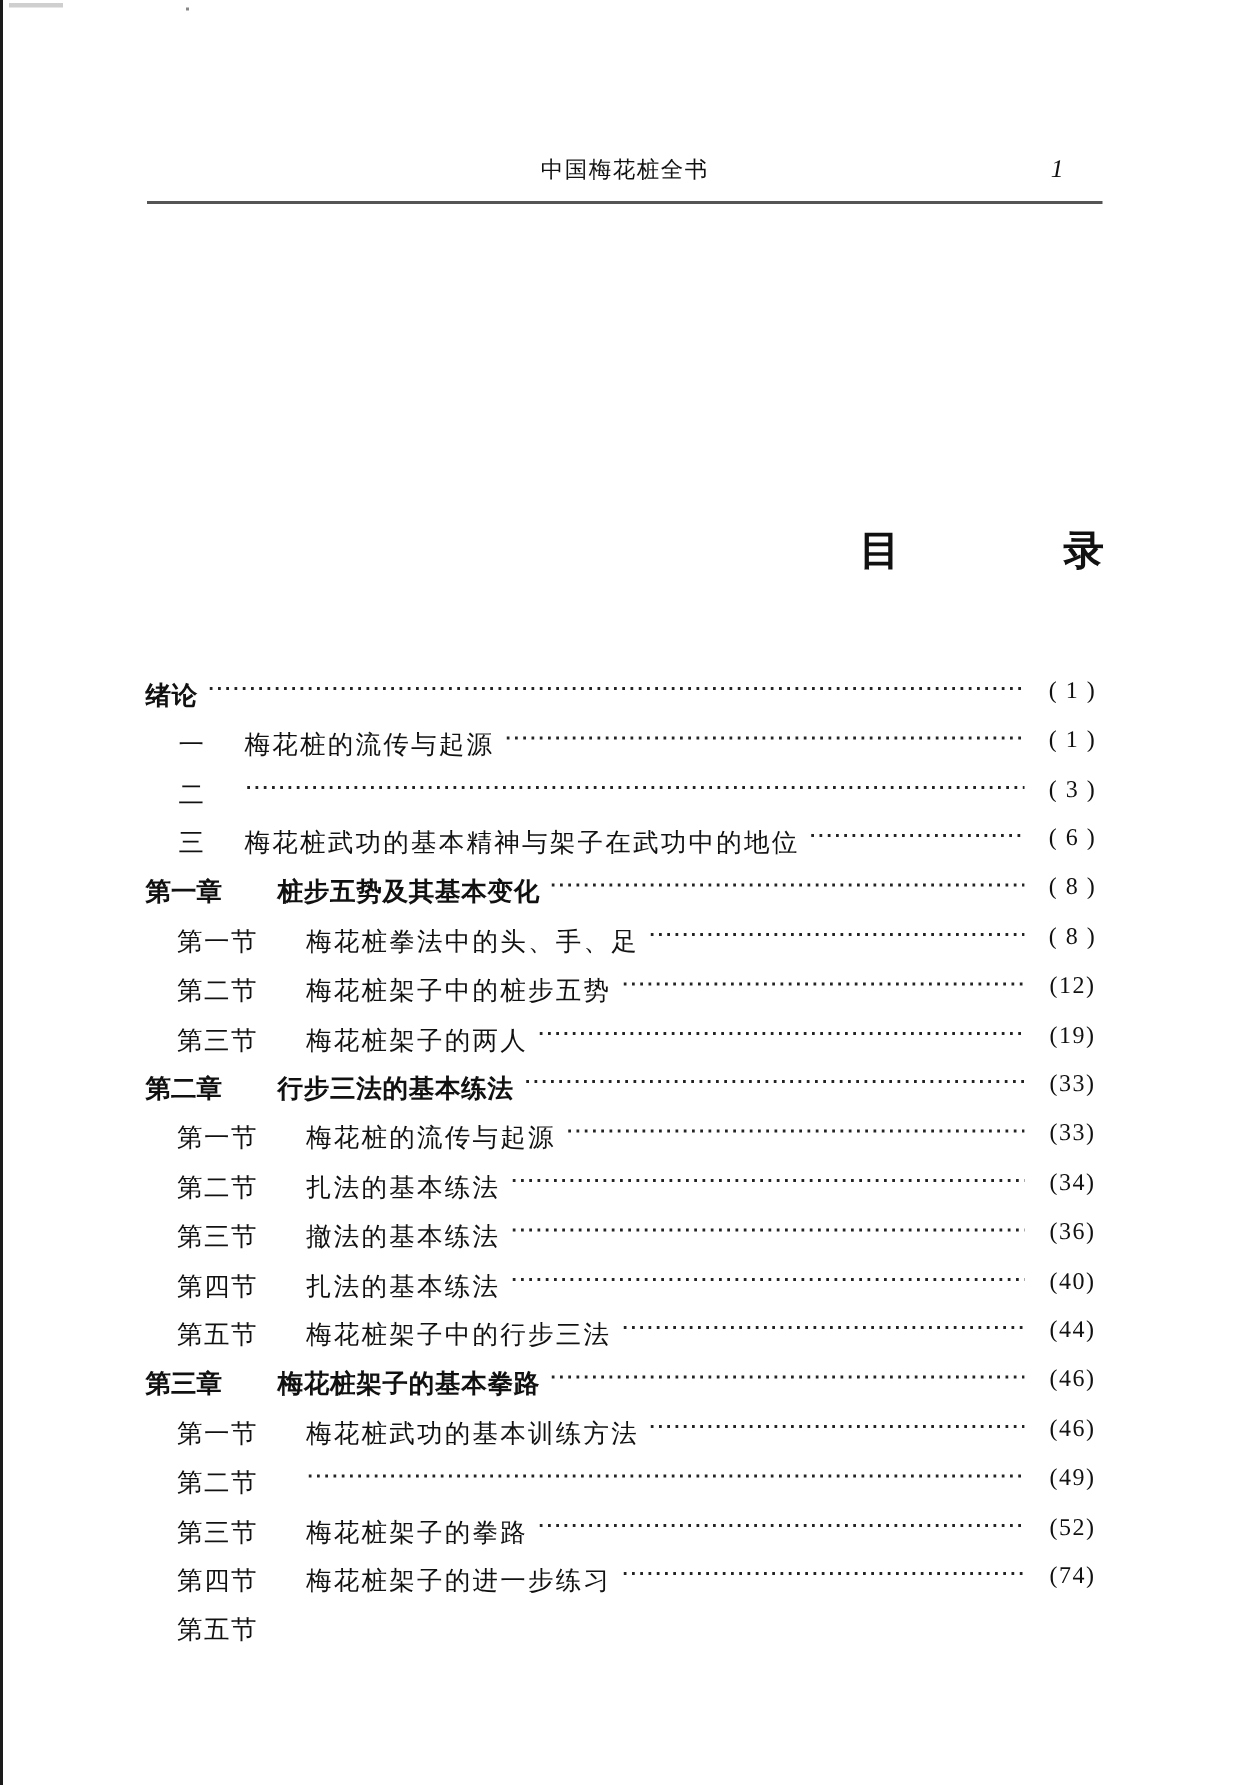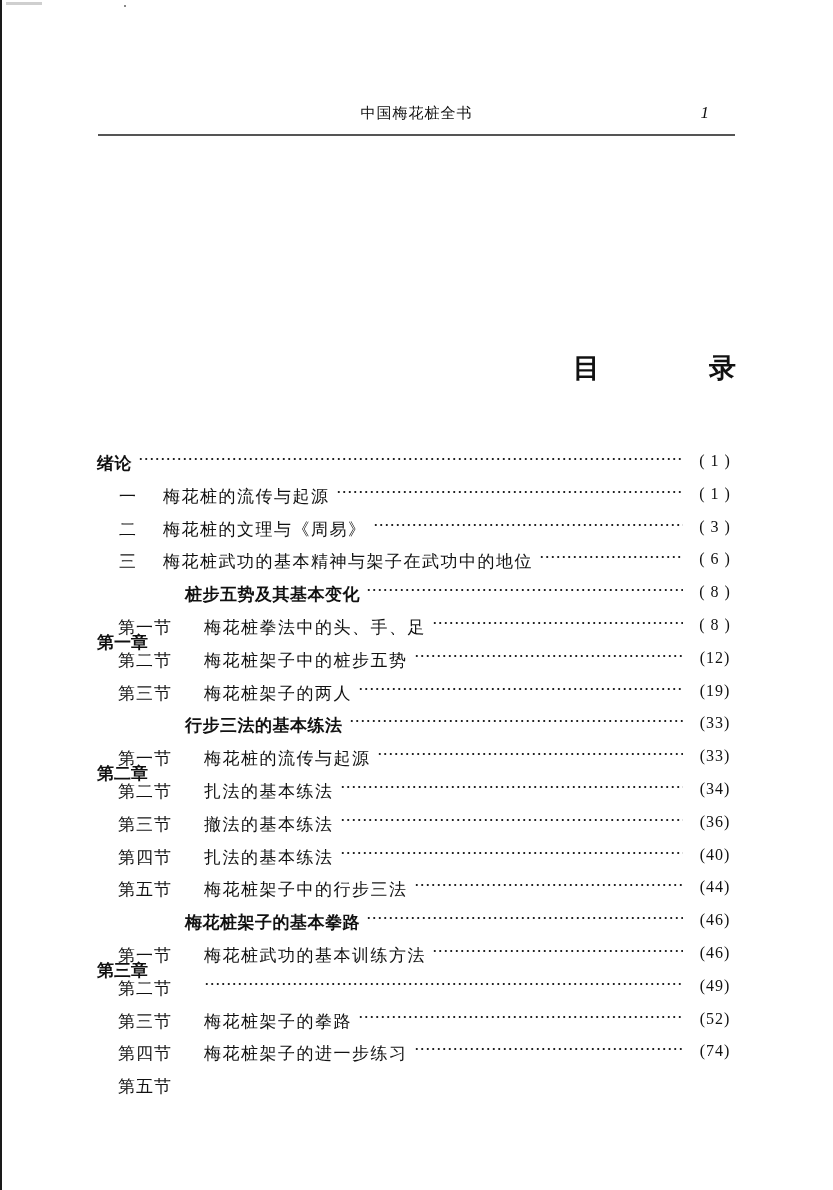--- a/index.html
+++ b/index.html
@@ -108,21 +108,21 @@
       font-size: 17px;
     }
     .row.section { padding-left: 21px; }
     .row.sub { padding-left: 22px; }
     .num {
       display: inline-block;
       letter-spacing: 1px;
     }
     .row.sub .num { width: 44px; }
     .row.section .num { width: 86px; }
-    .row.chapter .num { width: 88px; letter-spacing: 0; margin-top: 48px; }
+    .row.chapter .num { width: 88px; letter-spacing: 0; }
     .title {
       display: inline-block;
       letter-spacing: 1.5px;
       padding-right: 6px;
     }
     .row.chapter .title { letter-spacing: 0.5px; }
     .leader {
       flex: 1;
       height: 2px;
       margin-top: 6px;
@@ -165,21 +165,20 @@
       <span class="page">( 1 )</span>
     </div>
     <div class="row sub">
       <span class="num">一</span>
       <span class="title">梅花桩的流传与起源</span>
       <span class="leader"></span>
       <span class="page">( 1 )</span>
     </div>
     <div class="row sub">
       <span class="num">二</span>
-      <span class="title">梅花桩的文理与《周易》</span>
       <span class="leader"></span>
       <span class="page">( 3 )</span>
     </div>
     <div class="row sub">
       <span class="num">三</span>
       <span class="title">梅花桩武功的基本精神与架子在武功中的地位</span>
       <span class="leader"></span>
       <span class="page">( 6 )</span>
     </div>
     <div class="row chapter">

